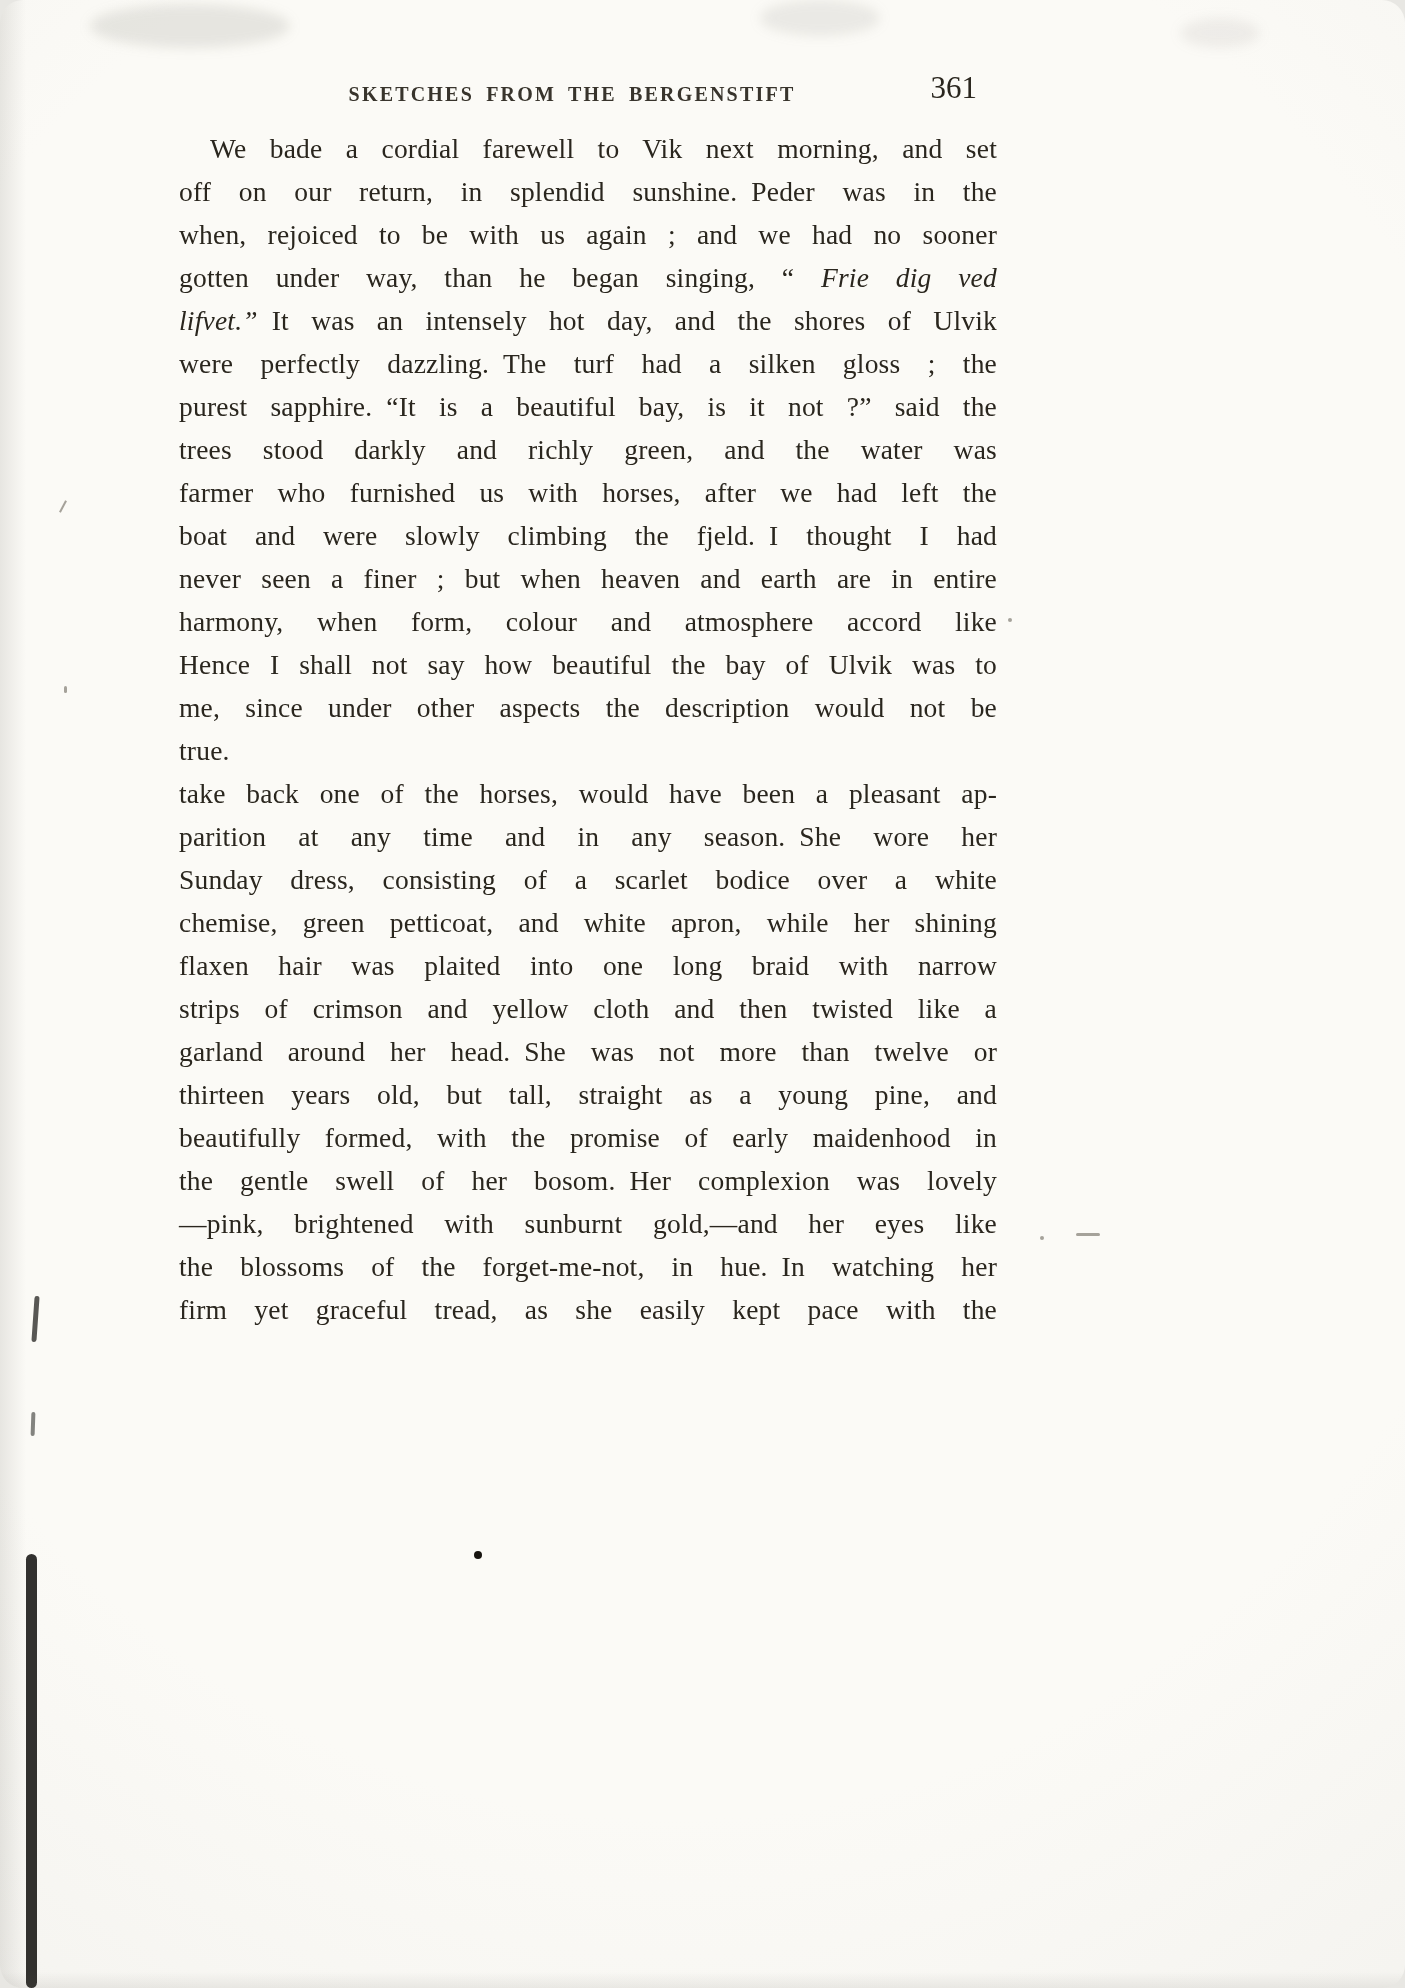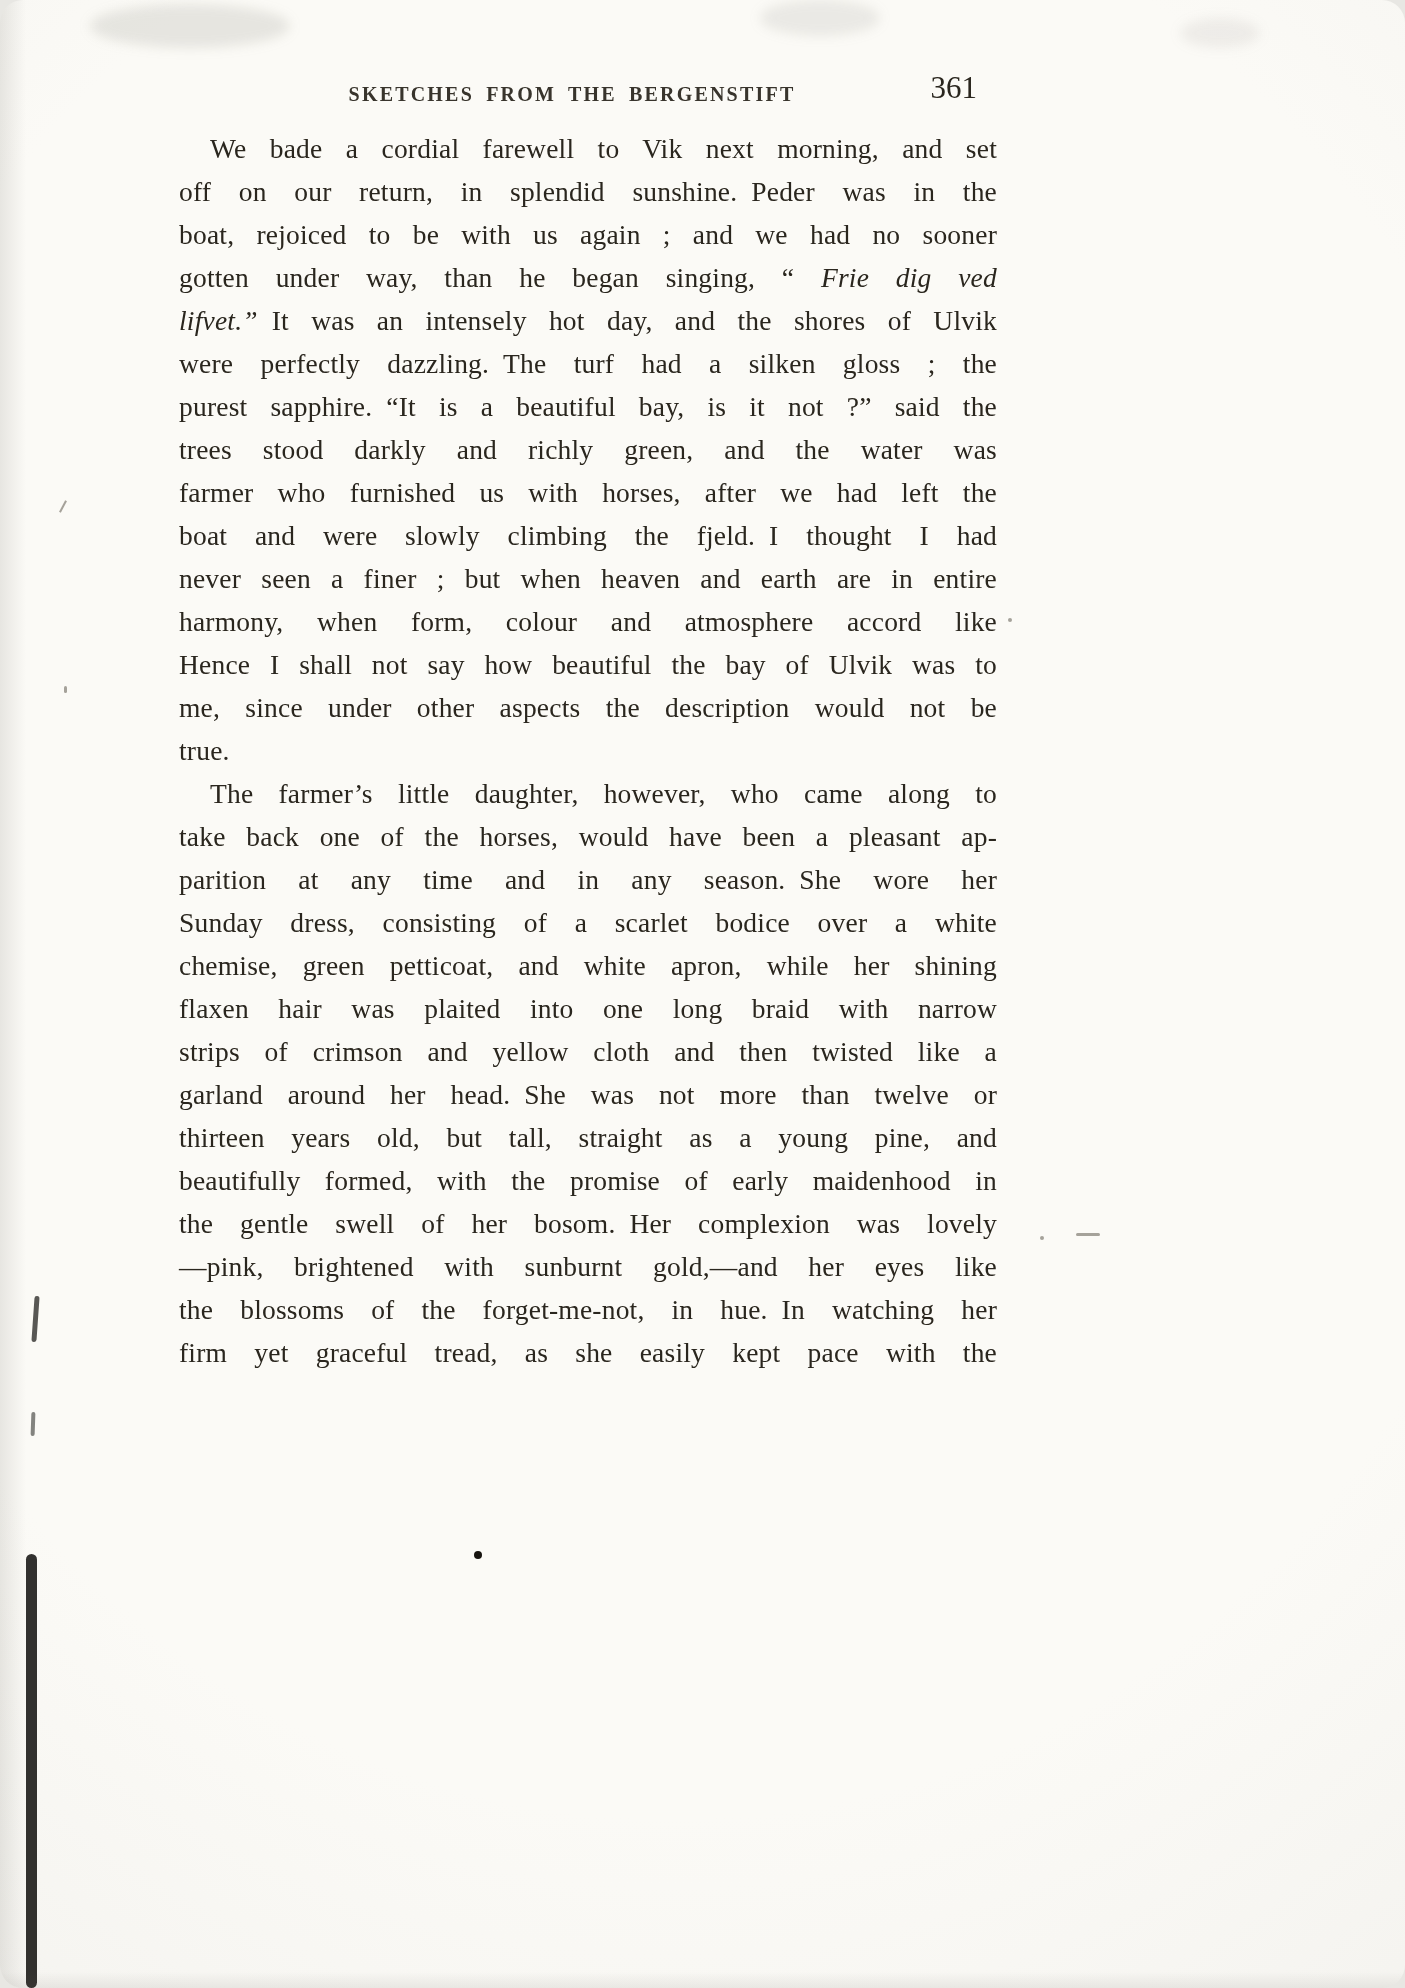--- a/index.html
+++ b/index.html
@@ -72,36 +72,35 @@
 
   <header class="page-header">
     <div class="running-title">SKETCHES FROM THE BERGENSTIFT</div>
     <div class="page-number">361</div>
   </header>
 
   <main class="text-block">
       <div class="paragraph">
         <div class="line first">We bade a cordial farewell to Vik next morning, and set</div>
         <div class="line">off on our return, in splendid sunshine. Peder was in the</div>
-        <div class="line">boat, rejoiced to be with us again ; and we had no sooner</div>
+        <div class="line">when, rejoiced to be with us again ; and we had no sooner</div>
         <div class="line">gotten under way, than he began singing, “ <i>Frie dig ved</i></div>
         <div class="line"><i>lifvet.”</i> It was an intensely hot day, and the shores of Ulvik</div>
         <div class="line">were perfectly dazzling. The turf had a silken gloss ; the</div>
         <div class="line">purest sapphire. “It is a beautiful bay, is it not ?” said the</div>
         <div class="line">trees stood darkly and richly green, and the water was</div>
         <div class="line">farmer who furnished us with horses, after we had left the</div>
         <div class="line">boat and were slowly climbing the fjeld. I thought I had</div>
         <div class="line">never seen a finer ; but when heaven and earth are in entire</div>
         <div class="line">harmony, when form, colour and atmosphere accord like</div>
         <div class="line">Hence I shall not say how beautiful the bay of Ulvik was to</div>
         <div class="line">me, since under other aspects the description would not be</div>
         <div class="line short-last">true.</div>
       </div>
       <div class="paragraph">
-        <div class="line first">The farmer’s little daughter, however, who came along to</div>
         <div class="line">take back one of the horses, would have been a pleasant ap-</div>
         <div class="line">parition at any time and in any season. She wore her</div>
         <div class="line">Sunday dress, consisting of a scarlet bodice over a white</div>
         <div class="line">chemise, green petticoat, and white apron, while her shining</div>
         <div class="line">flaxen hair was plaited into one long braid with narrow</div>
         <div class="line">strips of crimson and yellow cloth and then twisted like a</div>
         <div class="line">garland around her head. She was not more than twelve or</div>
         <div class="line">thirteen years old, but tall, straight as a young pine, and</div>
         <div class="line">beautifully formed, with the promise of early maidenhood in</div>
         <div class="line">the gentle swell of her bosom. Her complexion was lovely</div>

